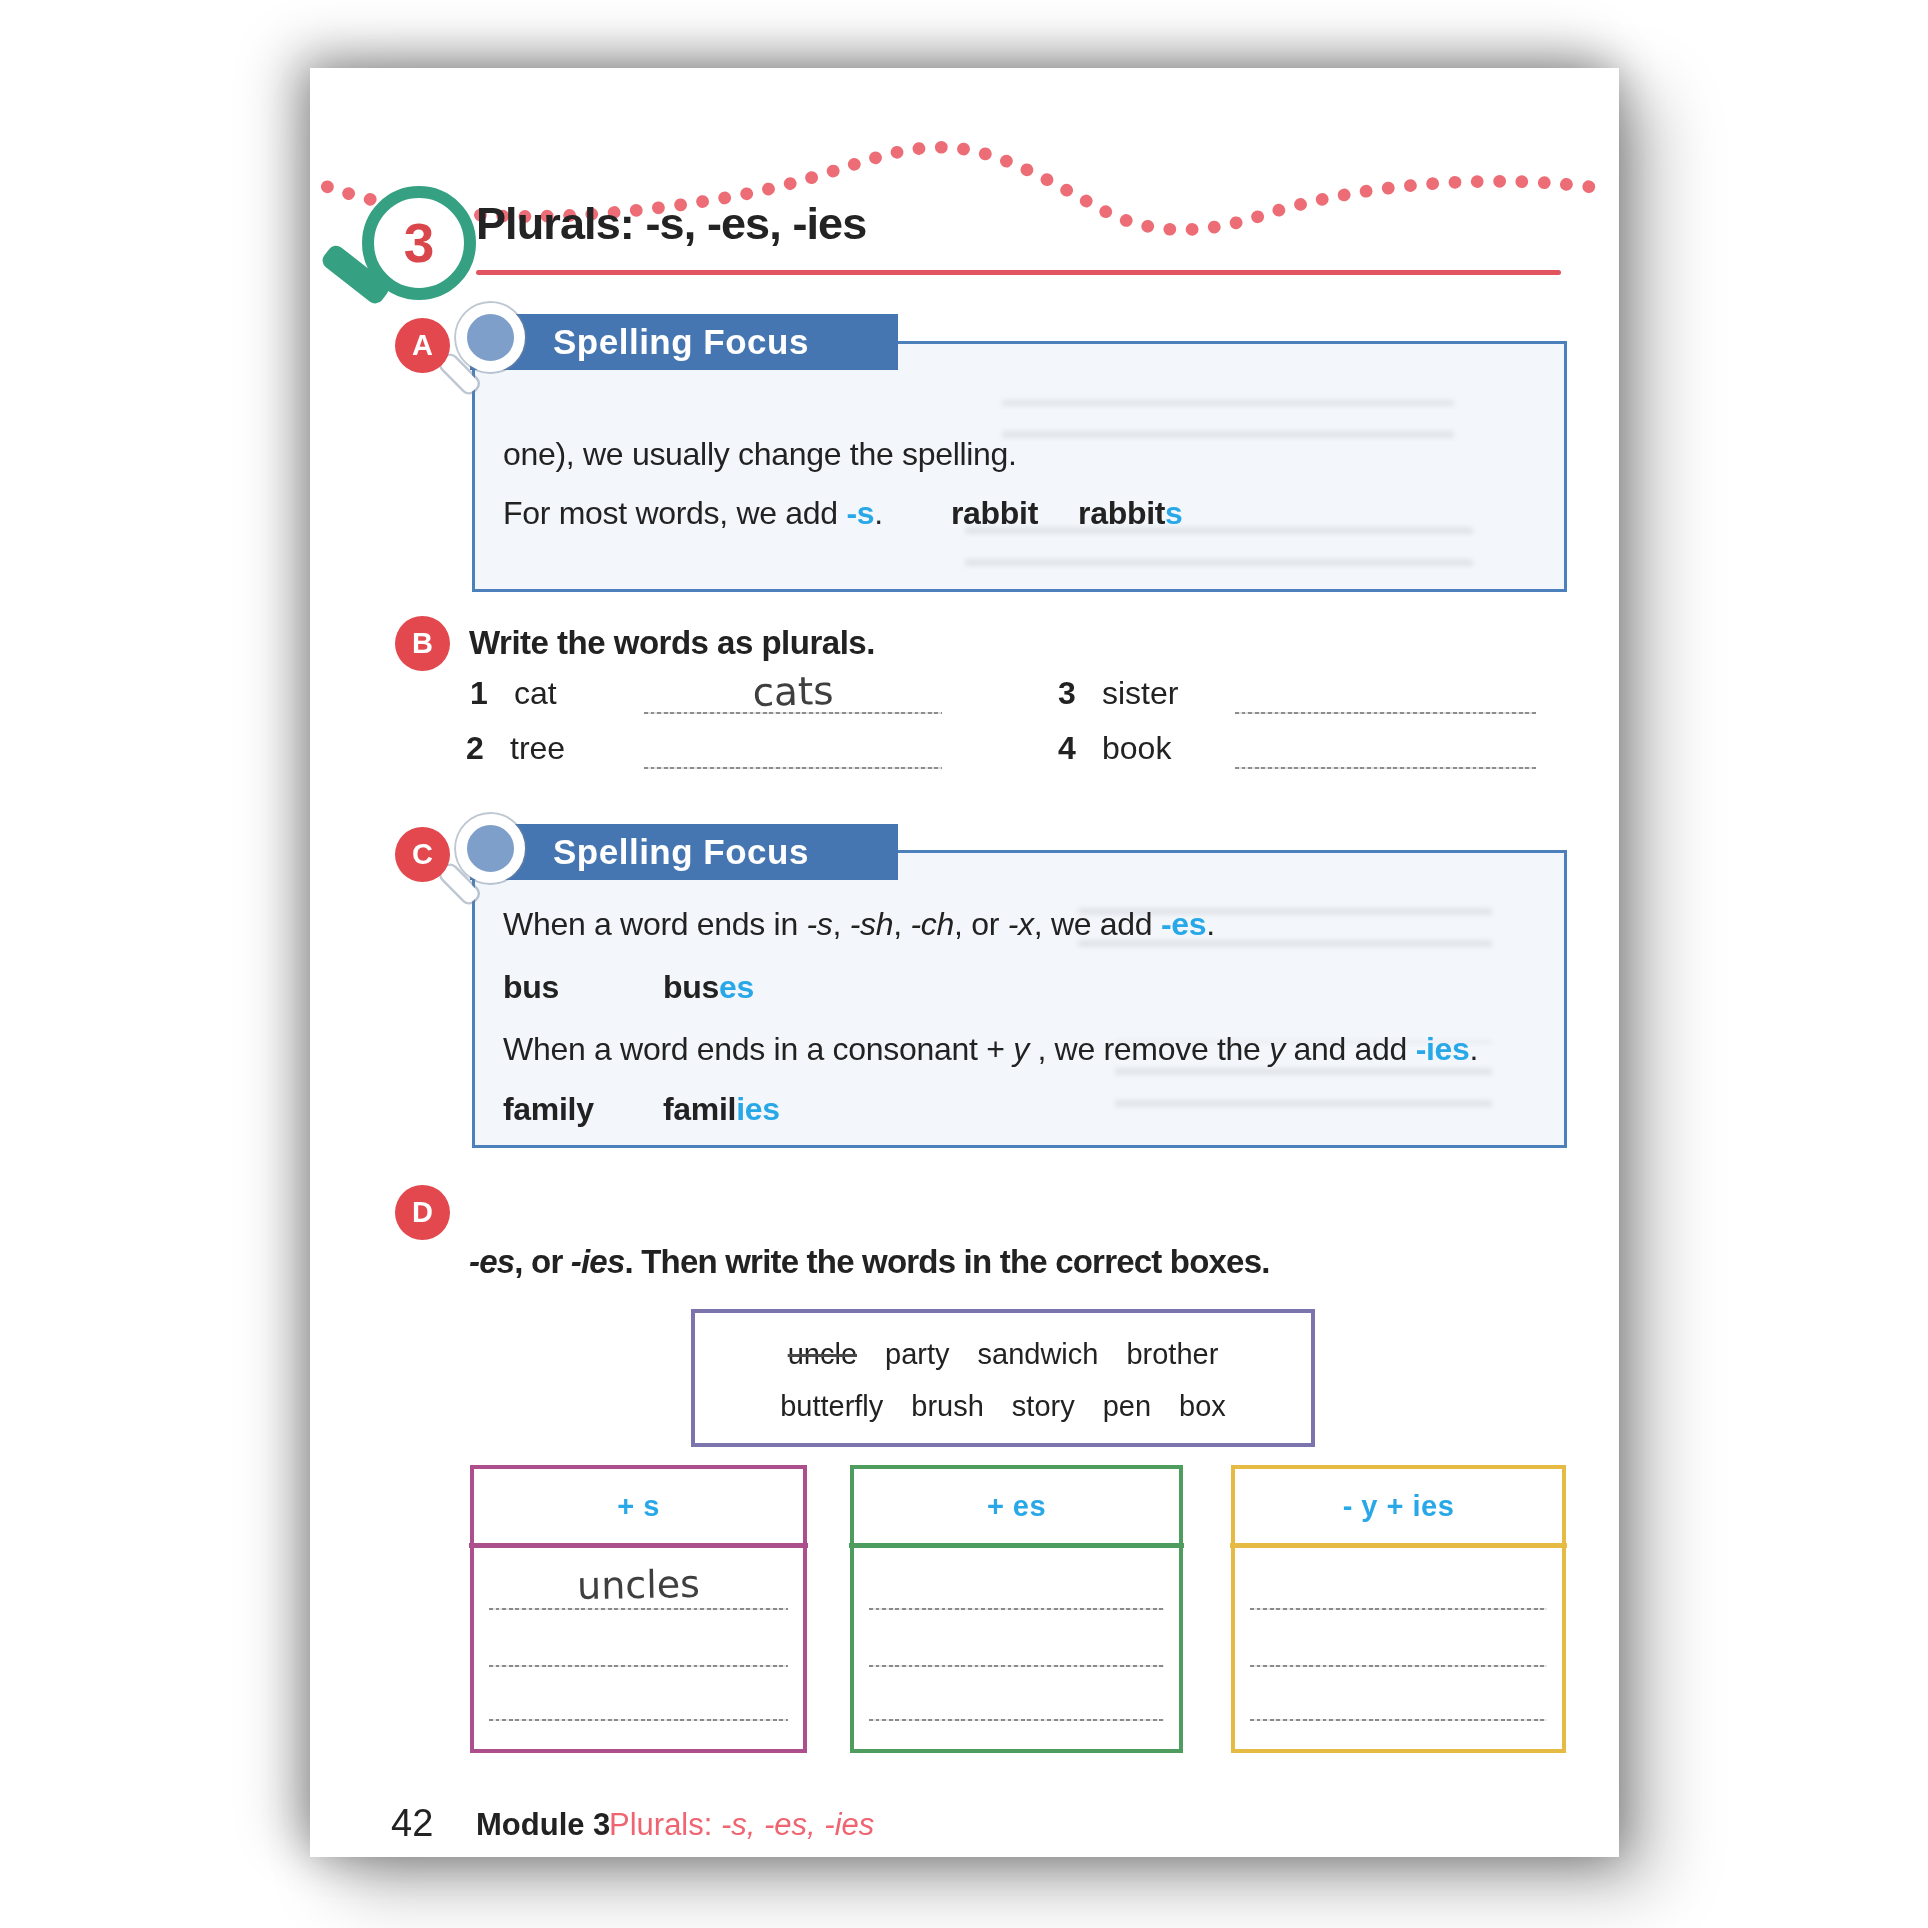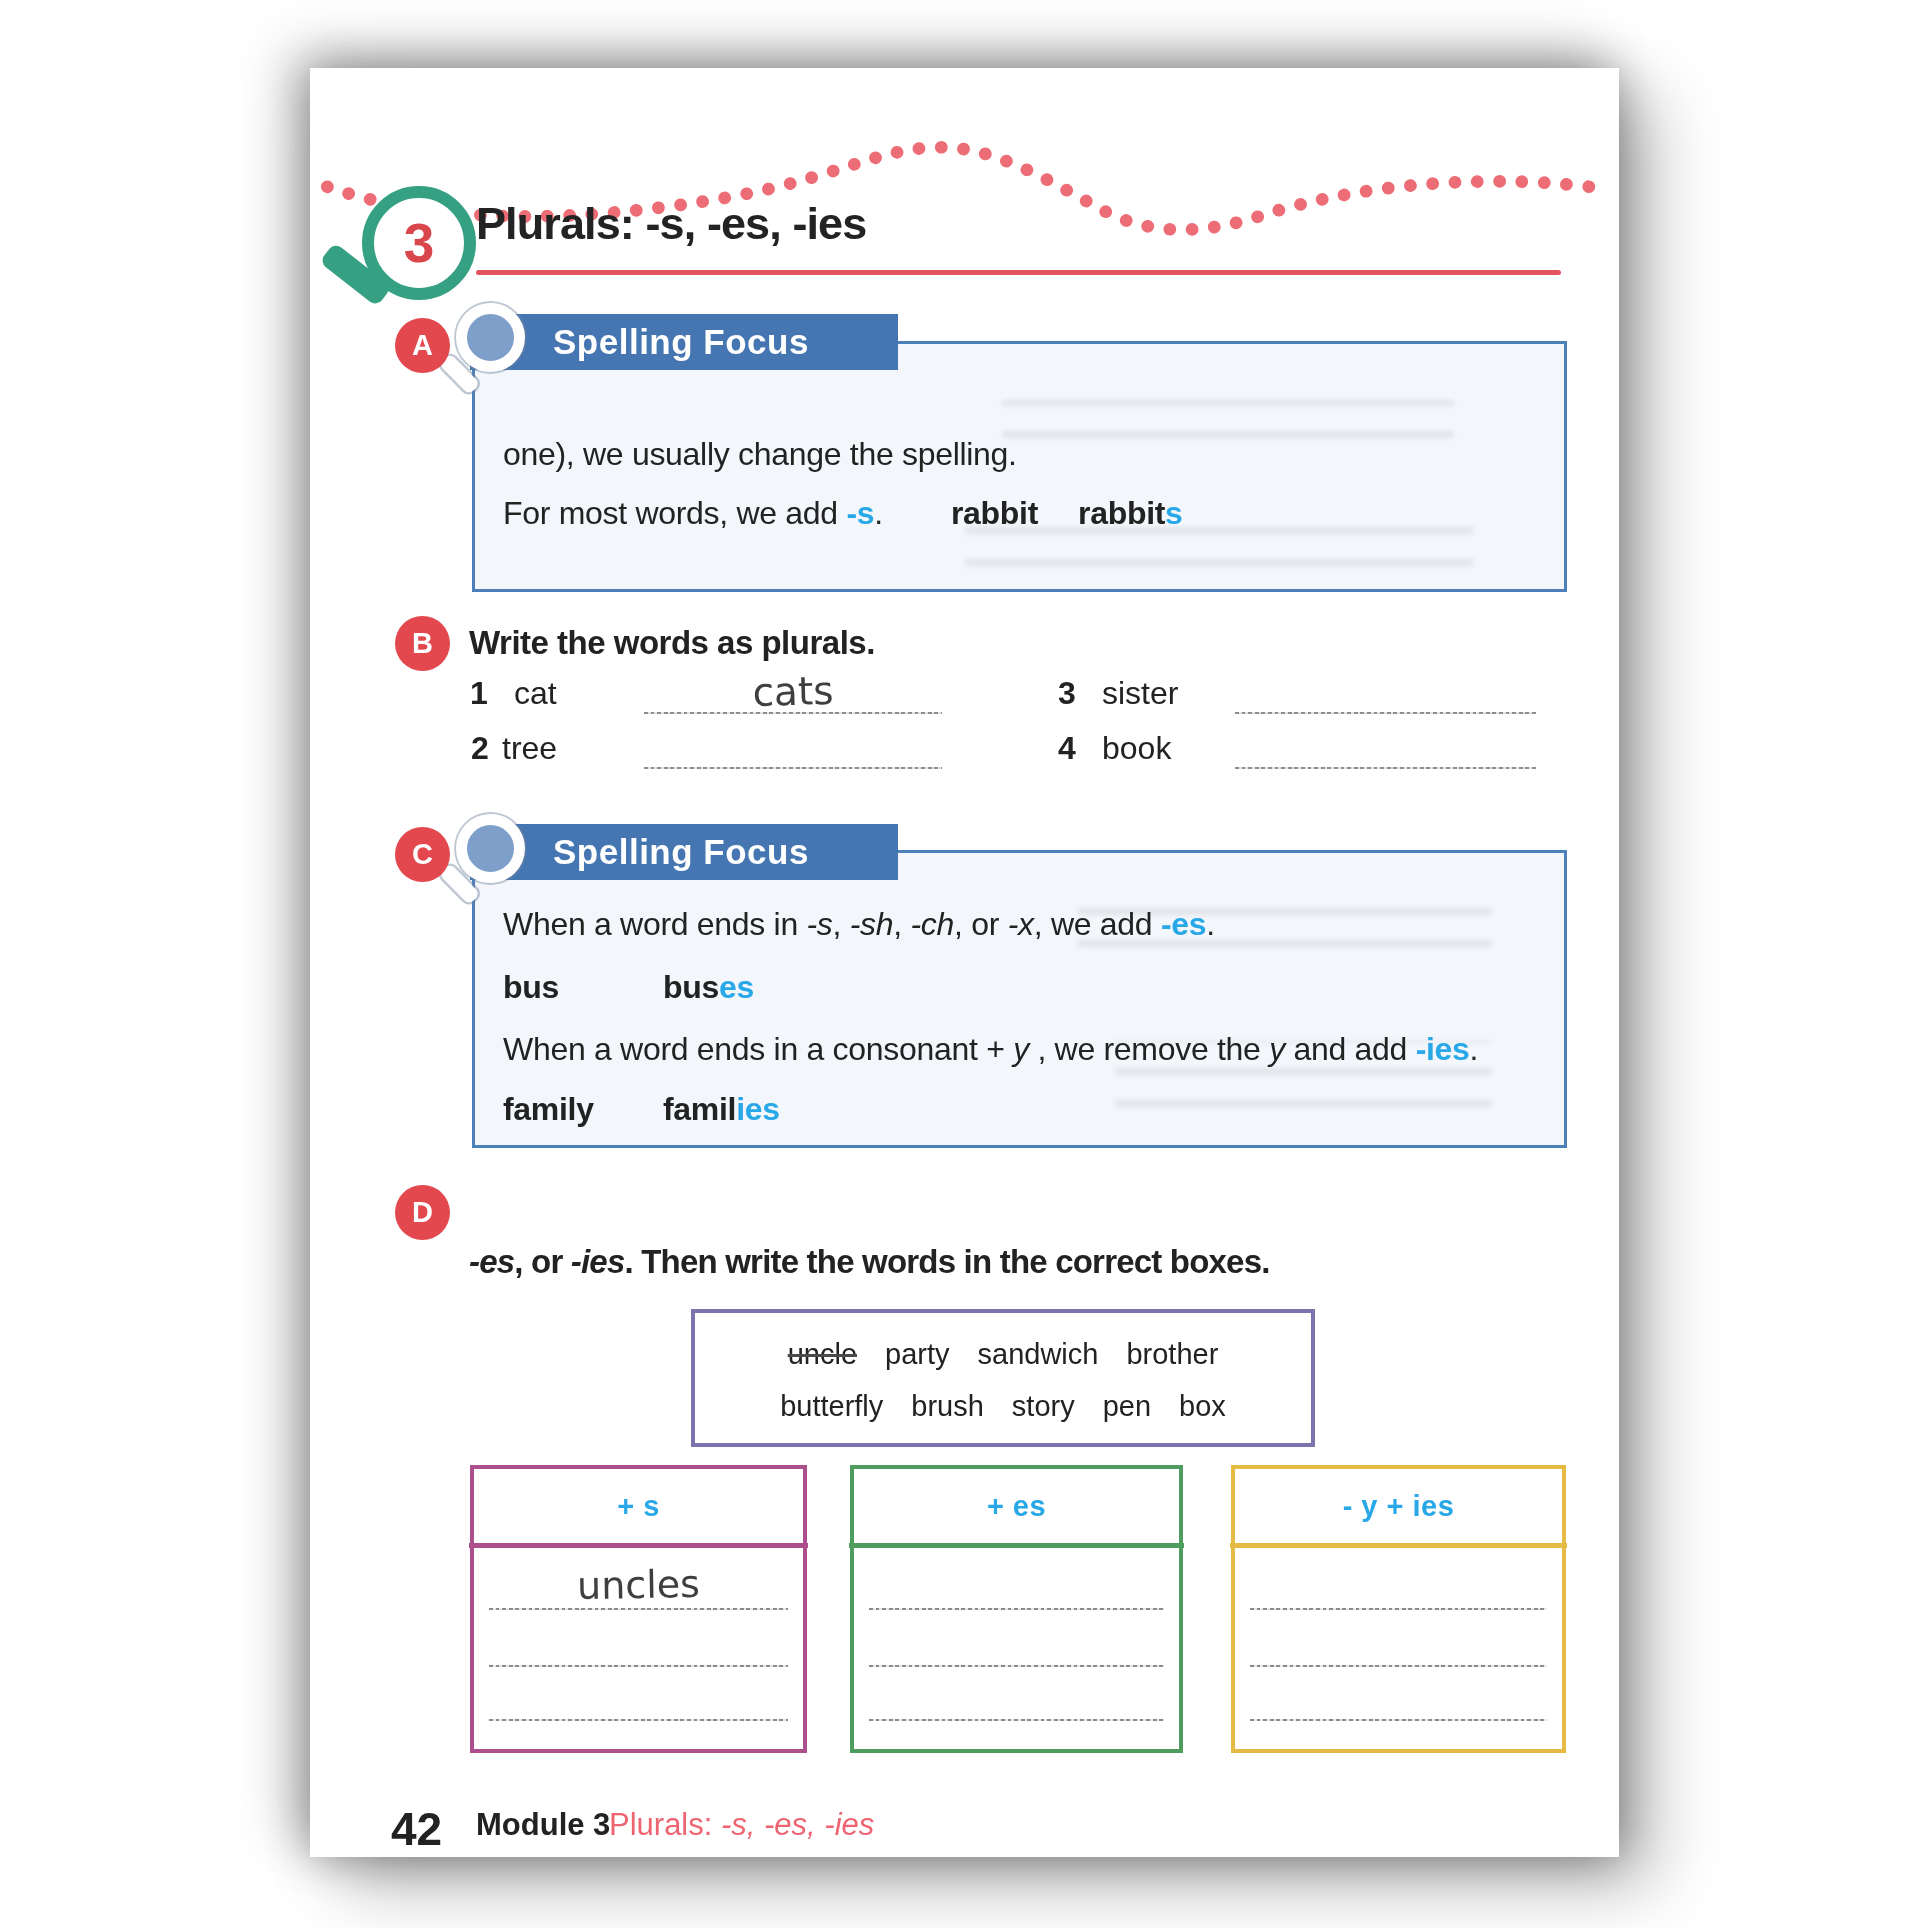--- a/index.html
+++ b/index.html
@@ -56,21 +56,21 @@
   .sortbox .divider{position:absolute;left:-4.7px;right:-4.7px;top:74px;height:4.7px;}
   .wline{position:absolute;height:1.9px;left:15px;right:15px;
     background:repeating-linear-gradient(90deg,#8a8a8a 0 3.8px,rgba(138,138,138,.2) 3.8px 6.6px);}
   .box-ans{position:absolute;left:0;width:100%;text-align:center;font-family:"DejaVu Sans",sans-serif;
     font-size:38px;color:#3f3f3f;transform:rotate(-1deg);}
   
   .watermark{position:absolute;left:576px;top:1520px;width:469px;height:119px;border-radius:55px;
     background:rgba(198,238,132,.96);display:flex;align-items:center;justify-content:center;z-index:6;}
   .watermark span{font-size:44px;font-weight:700;color:#3e5a26;letter-spacing:0.9px;}
   
-  .foot-num{left:81px;top:1734px;font-size:46px;font-weight:700;color:#222;}
+  .foot-num{left:81px;top:1734px;font-size:38px;font-weight:400;color:#222;}
   .foot-mod{left:166px;top:1739px;font-size:31px;font-weight:700;color:#222;}
   .foot-topic{left:299px;top:1739px;font-size:31px;color:#ee6470;}
 </style>
 </head>
 <body>
 
 <div class="page">
 
   <svg class="wave" width="1309" height="160" viewBox="0 0 1390 170">
     <path d="M 18 88 C 140 130, 290 126, 445 99 C 560 78, 600 48, 665 46 C 728 44, 788 84, 848 116 C 898 140, 952 138, 1012 118 C 1125 82, 1265 74, 1374 90" fill="none" stroke="#ed6d76" stroke-width="13.5" stroke-linecap="round" stroke-dasharray="0.1 23.6"></path>
@@ -108,21 +108,21 @@
   <div class="abs bword" style="left:160px;top:607px;">
     <span class="bnum">1</span><span>cat</span>
   </div>
   <div class="hand" style="left:334px;top:601px;width:298px;">cats</div>
   <div class="ansline" style="left:334px;top:644px;width:298px;"></div>
   <div class="abs bword" style="left:748px;top:607px;">
     <span class="bnum">3</span><span>sister</span>
   </div>
   <div class="ansline" style="left:925px;top:644px;width:301px;"></div>
 
-  <div class="abs bword" style="left:148px;top:662px;text-align:center;">
+  <div class="abs bword" style="left:156px;top:662px;">
     <span class="bnum">2</span><span>tree</span>
   </div>
   <div class="ansline" style="left:334px;top:699px;width:298px;"></div>
   <div class="abs bword" style="left:748px;top:662px;">
     <span class="bnum">4</span><span>book</span>
   </div>
   <div class="ansline" style="left:925px;top:699px;width:301px;"></div>
 
   <div class="letter-circle" style="left:85px;top:759px;">
     <span>C</span>

